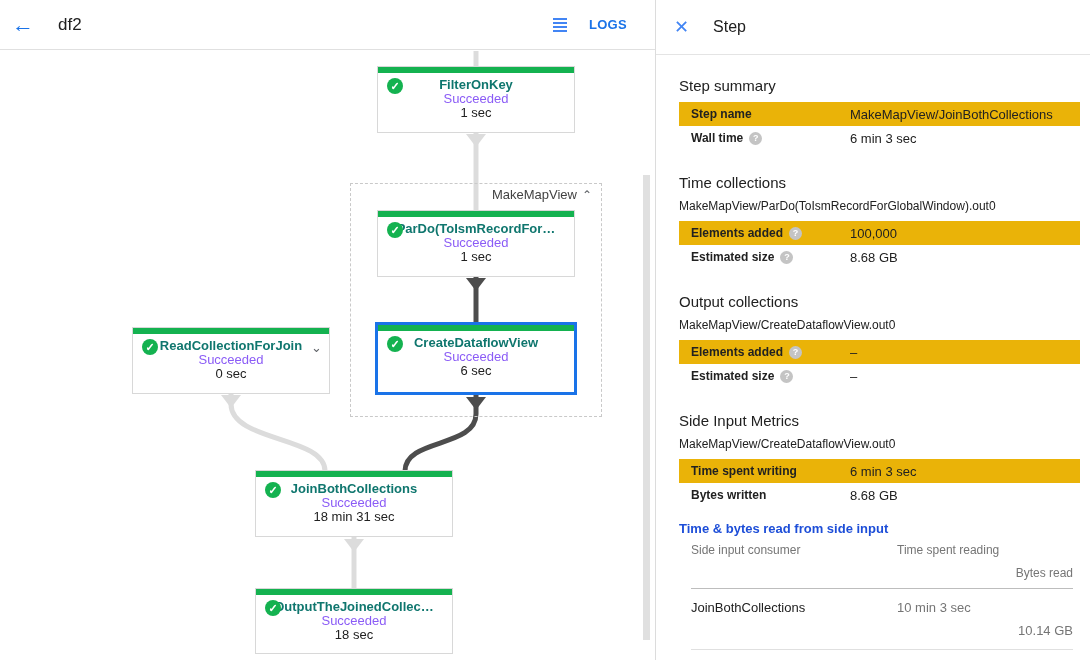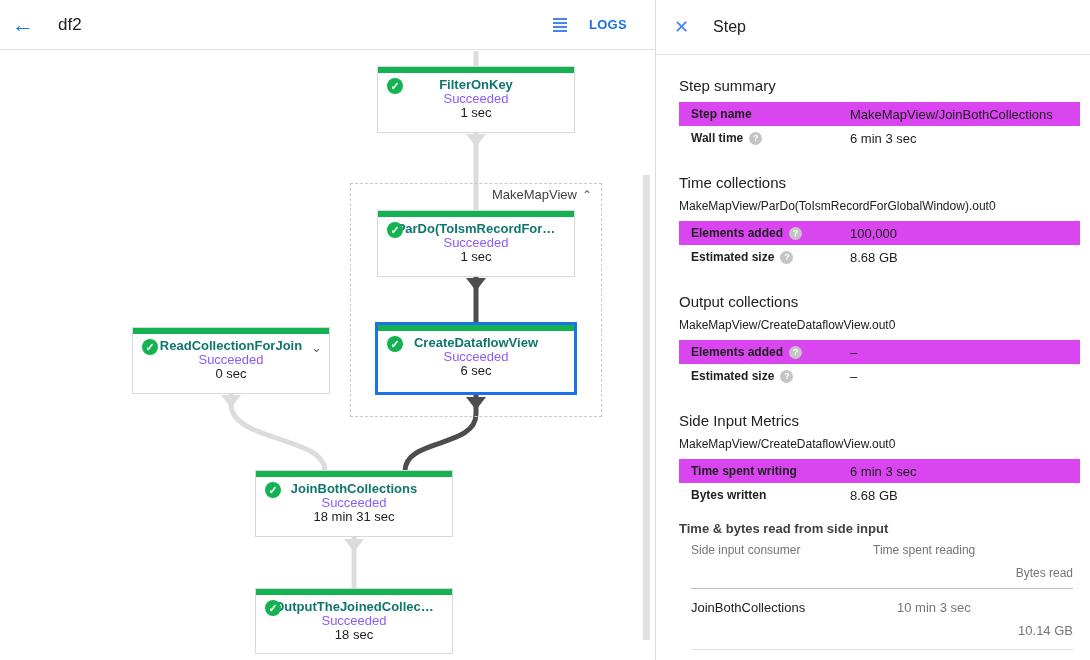--- a/index.html
+++ b/index.html
@@ -46,29 +46,29 @@
   .right-header { height:55px; border-bottom:1px solid #e4e4e4; display:flex; align-items:center; }
   .close-btn { margin-left:18px; color:#4285f4; font-size:18px; cursor:pointer; }
   .panel-title { margin-left:24px; font-size:16px; color:#212121; }
 
   .right-content { padding:0 10px 0 23px; }
   .section-heading { font-size:15px; color:#212121; font-weight:normal; margin:24px 0 8px; }
   .section-heading.first { margin-top:22px; }
   .collection-name { font-size:12px; color:#212121; margin:0 0 8px; }
   .kv-rows { }
   .kv-row { display:flex; align-items:center; height:24px; padding-left:12px; }
-  .kv-row.shaded { background:#d946ef; }
+  .kv-row.shaded { background:#eab308; }
   .kv-label { width:159px; font-size:12px; font-weight:bold; color:#212121; display:flex; align-items:center; }
   .kv-value { font-size:13px; color:#212121; }
   .help-icon { display:inline-block; width:13px; height:13px; border-radius:50%; background:#c4c4c4;
                color:#fff; font-size:9px; font-weight:bold; line-height:13px; text-align:center;
                margin-left:6px; cursor:pointer; }
-  .table-title { font-size:13px; font-weight:bold; color:#404040; margin:14px 0 0; }
+  .table-title { font-size:13px; font-weight:bold; color:#1d4ed8; margin:14px 0 0; }
   .si-table { margin-left:12px; margin-right:7px; }
-  .si-thead { display:flex; font-size:12px; color:#757575; padding:7px 0 8px; border-bottom:1px solid #bdbdbd;gap:24px; }
+  .si-thead { display:flex; font-size:12px; color:#757575; padding:7px 0 8px; border-bottom:1px solid #bdbdbd; }
   .si-trow { display:flex; font-size:13px; color:#757575; padding:11px 0; border-bottom:1px solid #e0e0e0; }
   .si-c1 { flex:1; }
   .si-c2 { width:110px; }
   .si-c3 { width:66px; text-align:right;margin-top:23px; }
   .si-trow .si-c1 { color:#212121; }
 </style>
 </head>
 <body>
 
 <div class="app">

